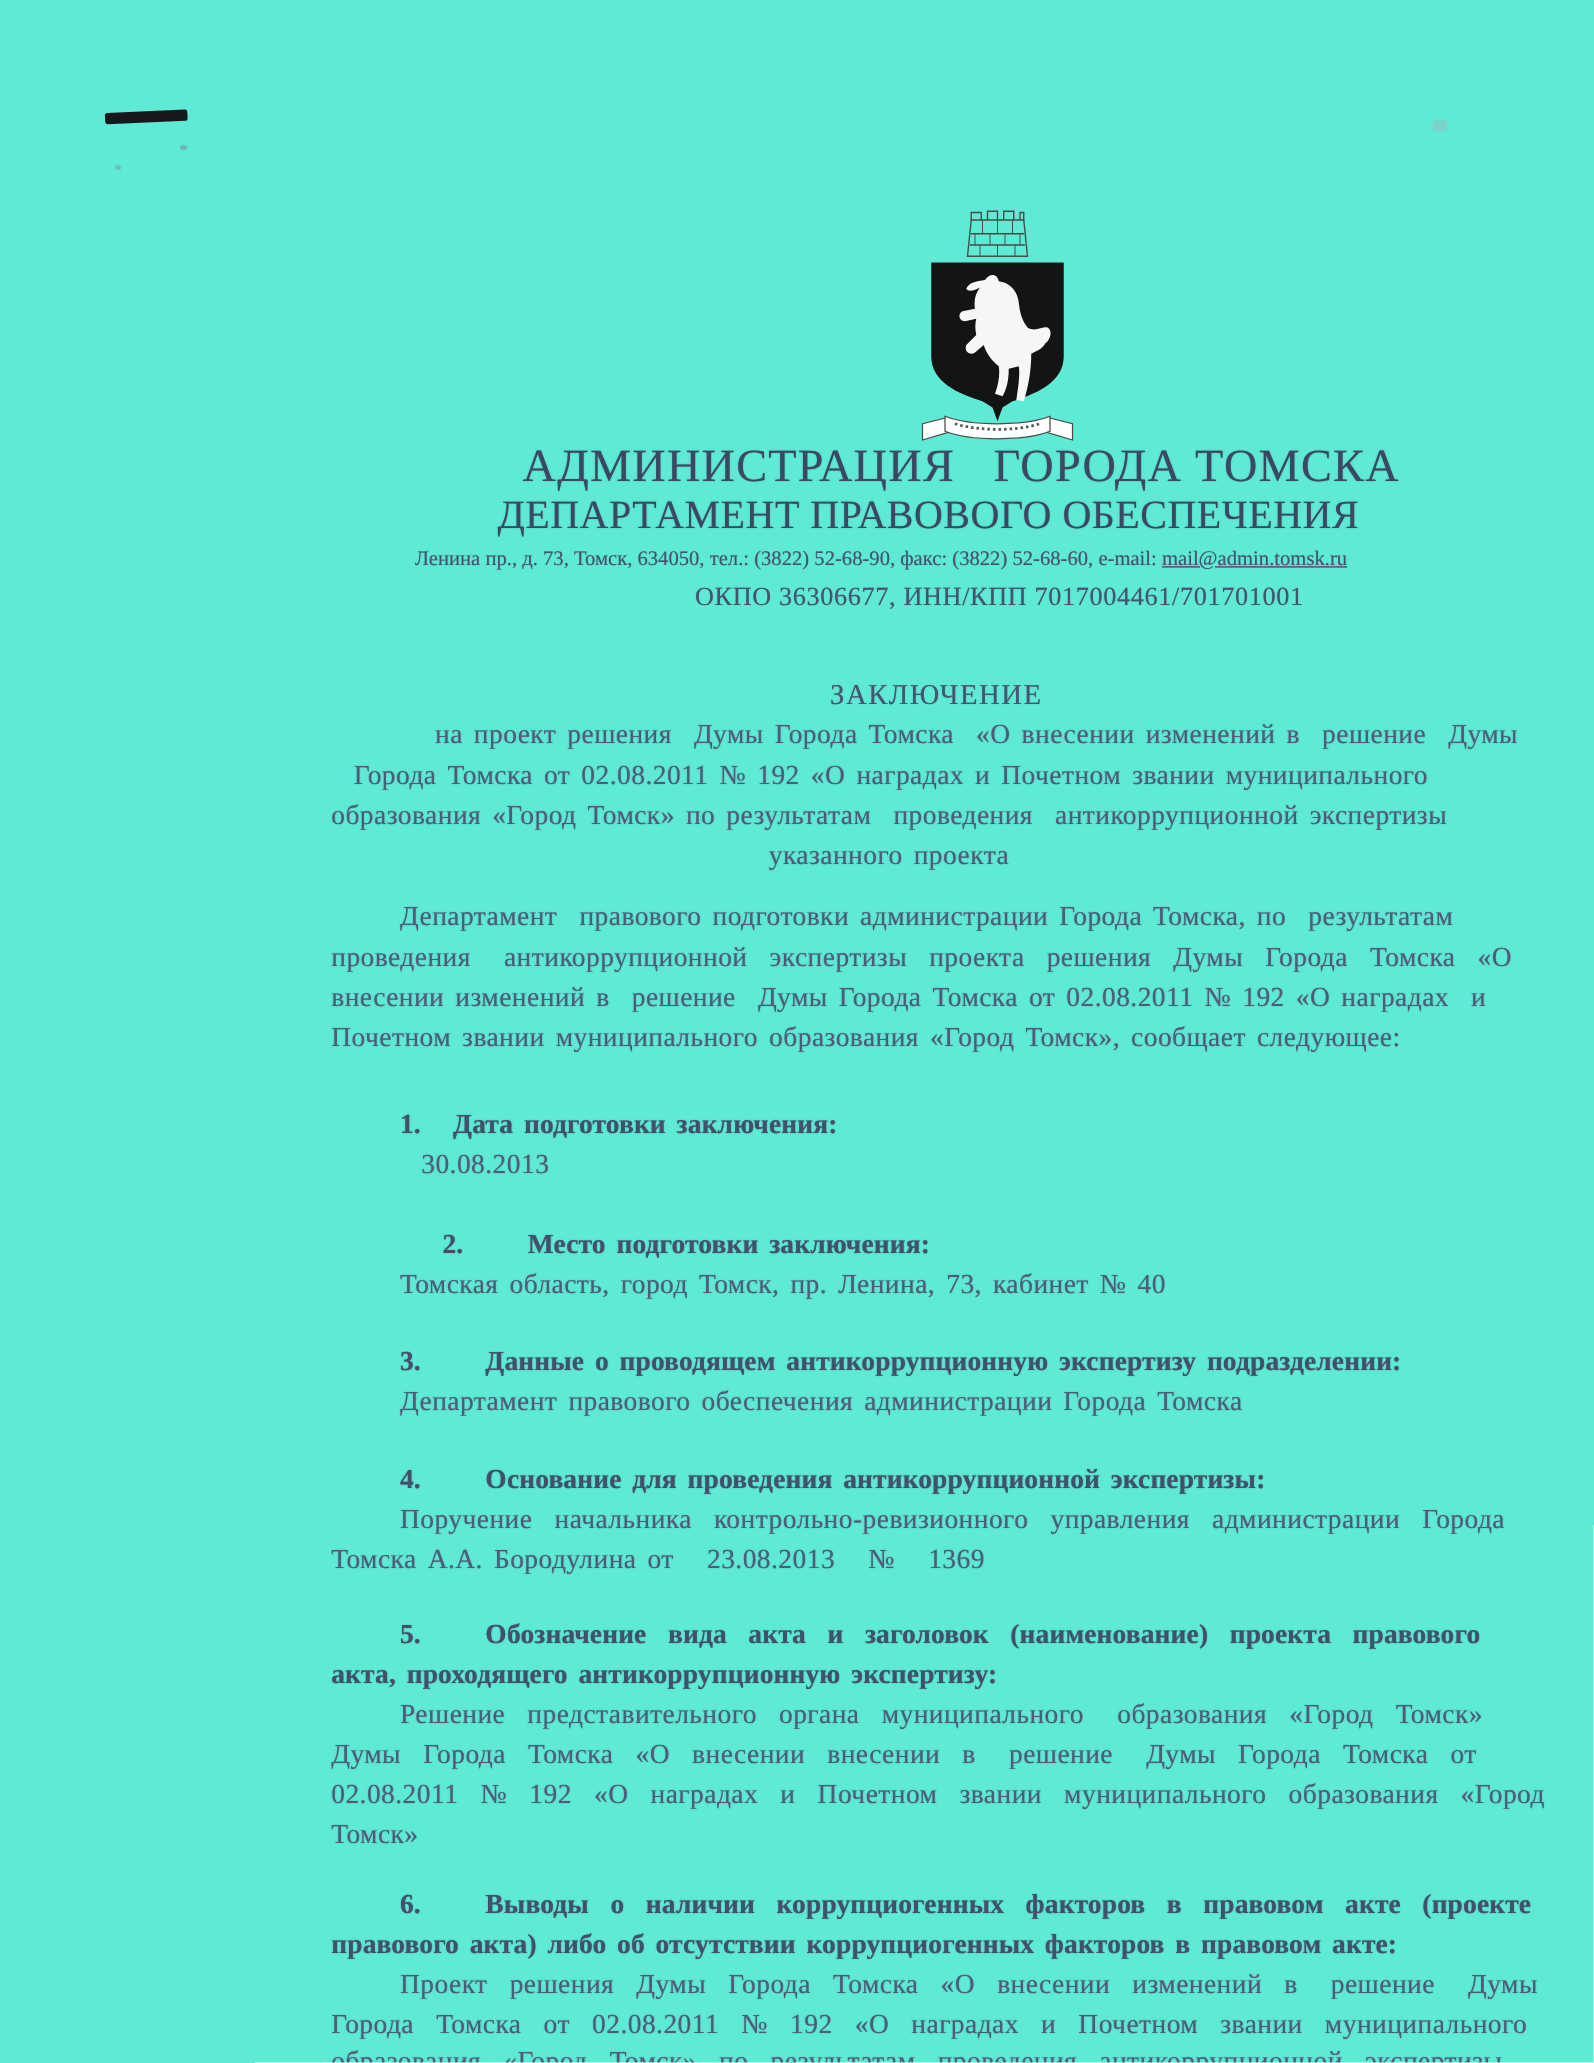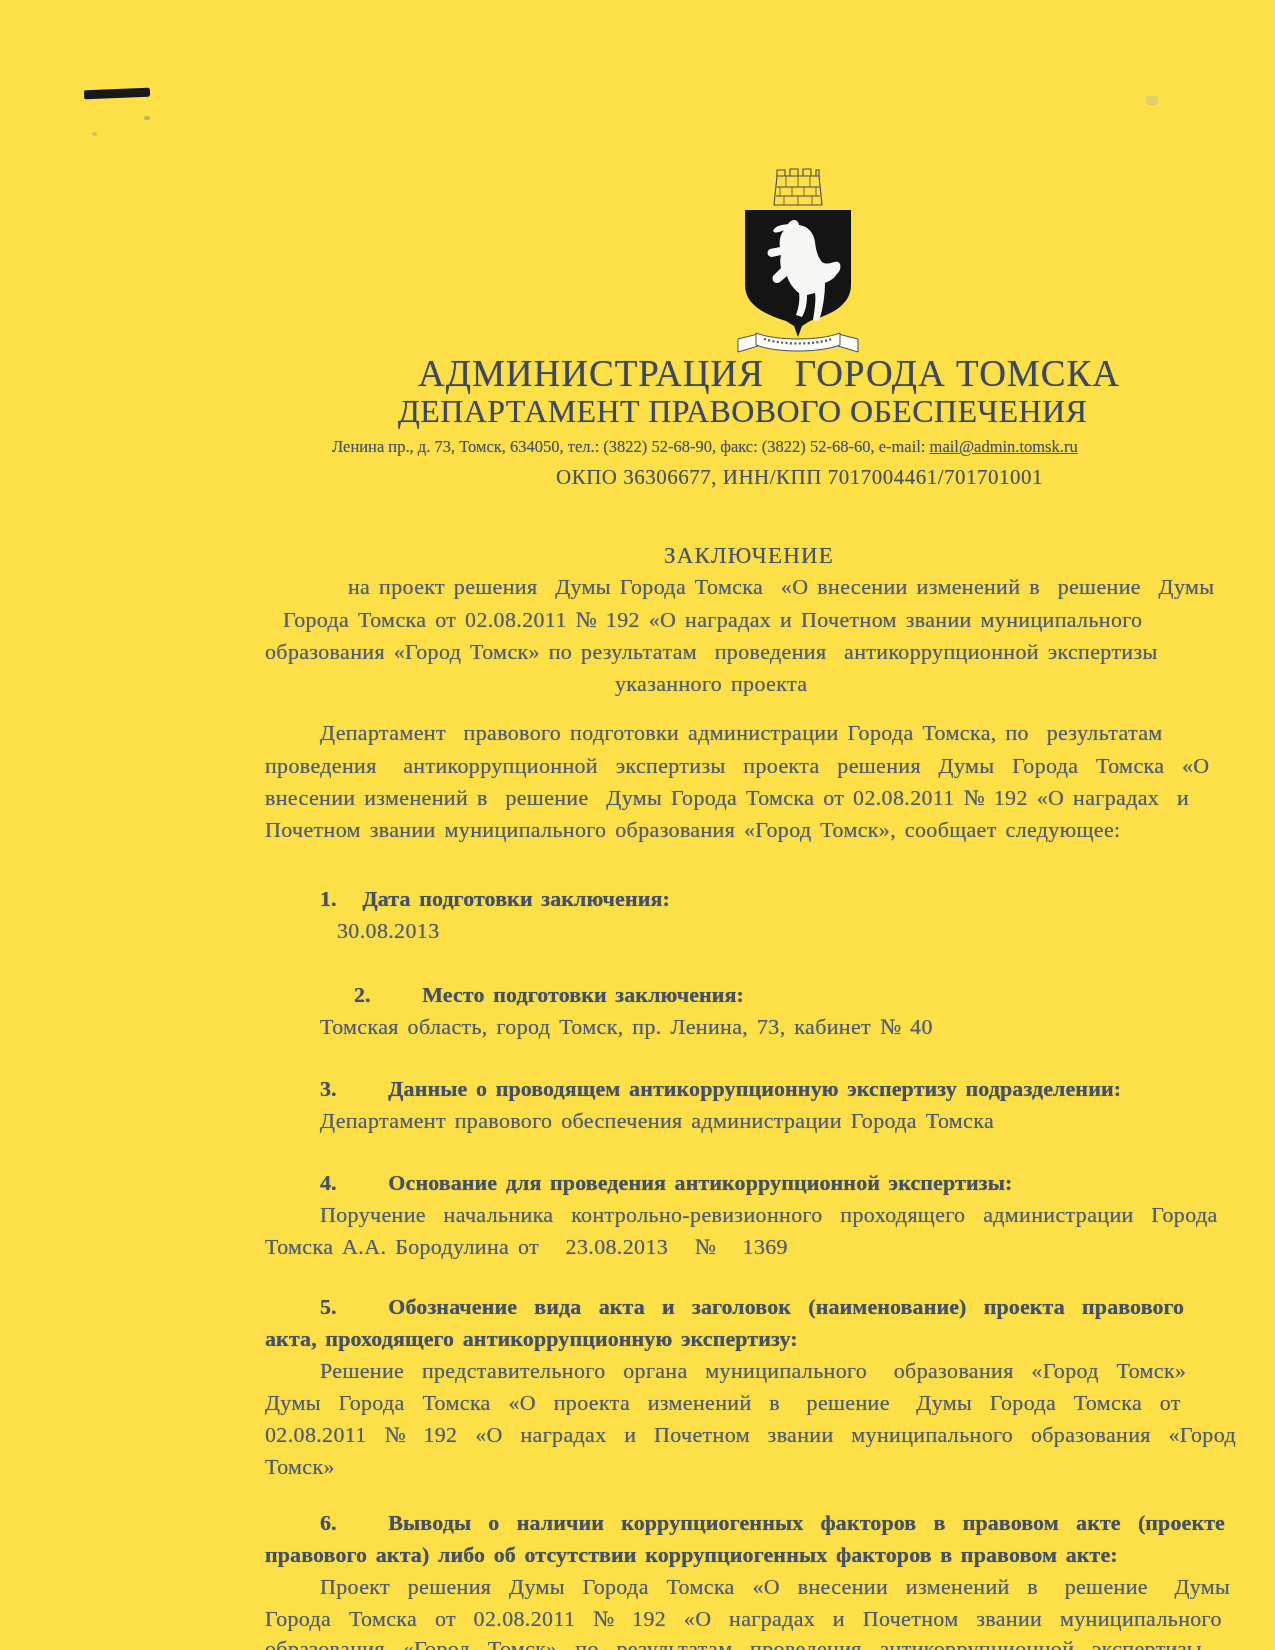--- a/index.html
+++ b/index.html
@@ -1,17 +1,17 @@
 <!DOCTYPE html>
 <html><head>
 <meta charset="utf-8">
 <style>
   html,body{margin:0;padding:0;background:#ffffff;}
   .page{
-    position:relative;width:1275px;height:1650px;background:#fde047;
+    position:relative;width:1275px;height:1650px;background:#5eead4;
     overflow:hidden;font-family:"Liberation Serif","DejaVu Serif",serif;
   }
   
   .mark-dash{position:absolute;left:84px;top:89px;width:66px;height:9px;
     background:#17181c;border-radius:2px;transform:rotate(-2.5deg);}
   .mark-dot{position:absolute;border-radius:50%;}
   .d1{left:144px;top:116px;width:6px;height:4px;background:rgba(120,124,130,.45);}
   .d2{left:92px;top:132px;width:5px;height:4px;background:rgba(130,134,140,.40);}
   .d3{left:1146px;top:96px;width:12px;height:9px;background:rgba(170,173,178,.35);border-radius:3px;}
   
@@ -106,31 +106,31 @@
       <div class="ln b" style="left: 320px; top: 1078px;">3.      Данные о проводящем антикоррупционную экспертизу подразделении:</div>
     </div>
   <div>
       <div class="ln" style="left: 320px; top: 1110px;">Департамент правового обеспечения администрации Города Томска</div>
     </div>
 
   <div>
       <div class="ln b" style="left: 320px; top: 1172px;">4.      Основание для проведения антикоррупционной экспертизы:</div>
     </div>
   <div>
-      <div class="ln" style="left: 320px; top: 1204px;">Поручение  начальника  контрольно-ревизионного  проходящего  администрации  Города</div>
+      <div class="ln" style="left: 320px; top: 1204px;">Поручение  начальника  контрольно-ревизионного  управления  администрации  Города</div>
       <div class="ln" style="left: 265px; top: 1236px;">Томска А.А. Бородулина от   23.08.2013   №   1369</div>
     </div>
 
   <div>
       <div class="ln b" style="left: 320px; top: 1296px;">5.      Обозначение  вида  акта  и  заголовок  (наименование)  проекта  правового</div>
       <div class="ln b" style="left: 265px; top: 1328px;">акта, проходящего антикоррупционную экспертизу:</div>
     </div>
   <div>
       <div class="ln" style="left: 320px; top: 1360px;">Решение  представительного  органа  муниципального   образования  «Город  Томск»</div>
-      <div class="ln" style="left: 265px; top: 1392px;">Думы  Города  Томска  «О  проекта  изменений  в   решение   Думы  Города  Томска  от</div>
+      <div class="ln" style="left: 265px; top: 1392px;">Думы  Города  Томска  «О  внесении  внесении  в   решение   Думы  Города  Томска  от</div>
       <div class="ln" style="left: 265px; top: 1424px;">02.08.2011  №  192  «О  наградах  и  Почетном  звании  муниципального  образования  «Город</div>
       <div class="ln" style="left: 265px; top: 1456px;">Томск»</div>
     </div>
 
   <div>
       <div class="ln b" style="left: 320px; top: 1512px;">6.      Выводы  о  наличии  коррупциогенных  факторов  в  правовом  акте  (проекте</div>
       <div class="ln b" style="left: 265px; top: 1544px;">правового акта) либо об отсутствии коррупциогенных факторов в правовом акте:</div>
     </div>
   <div>
       <div class="ln" style="left: 320px; top: 1576px;">Проект  решения  Думы  Города  Томска  «О  внесении  изменений  в   решение   Думы</div>

